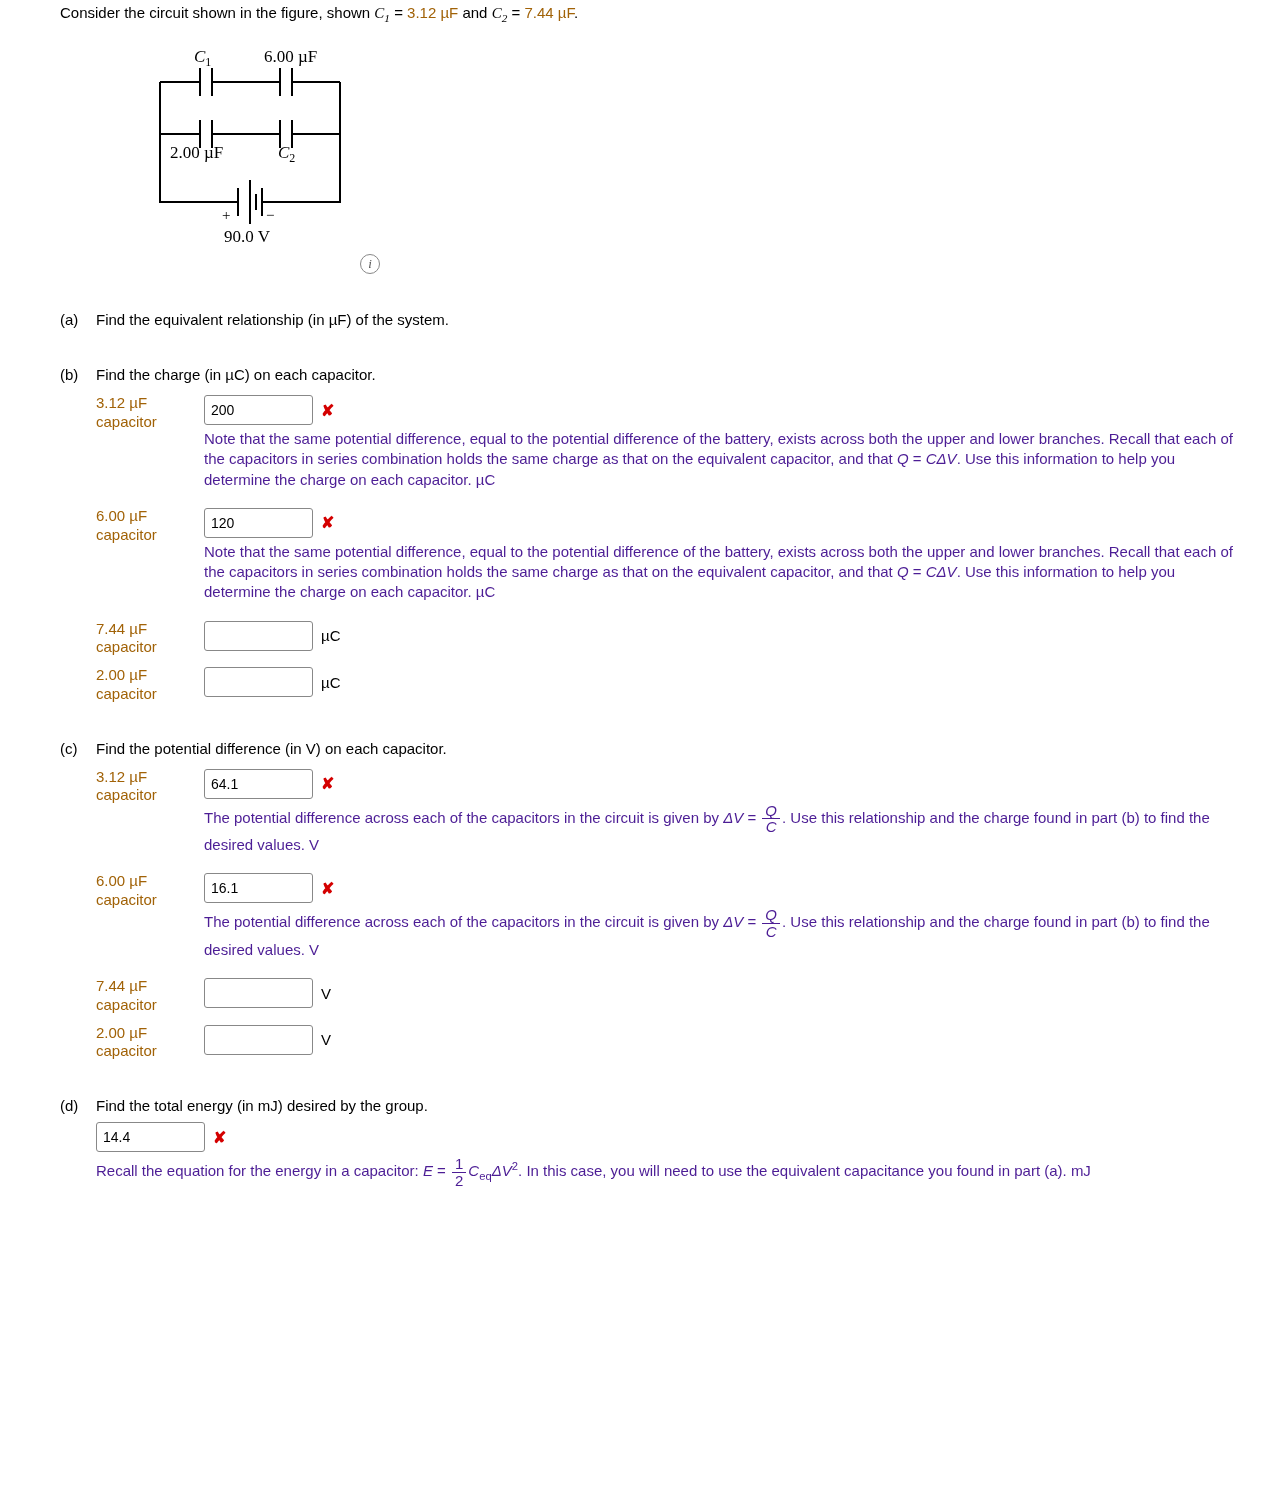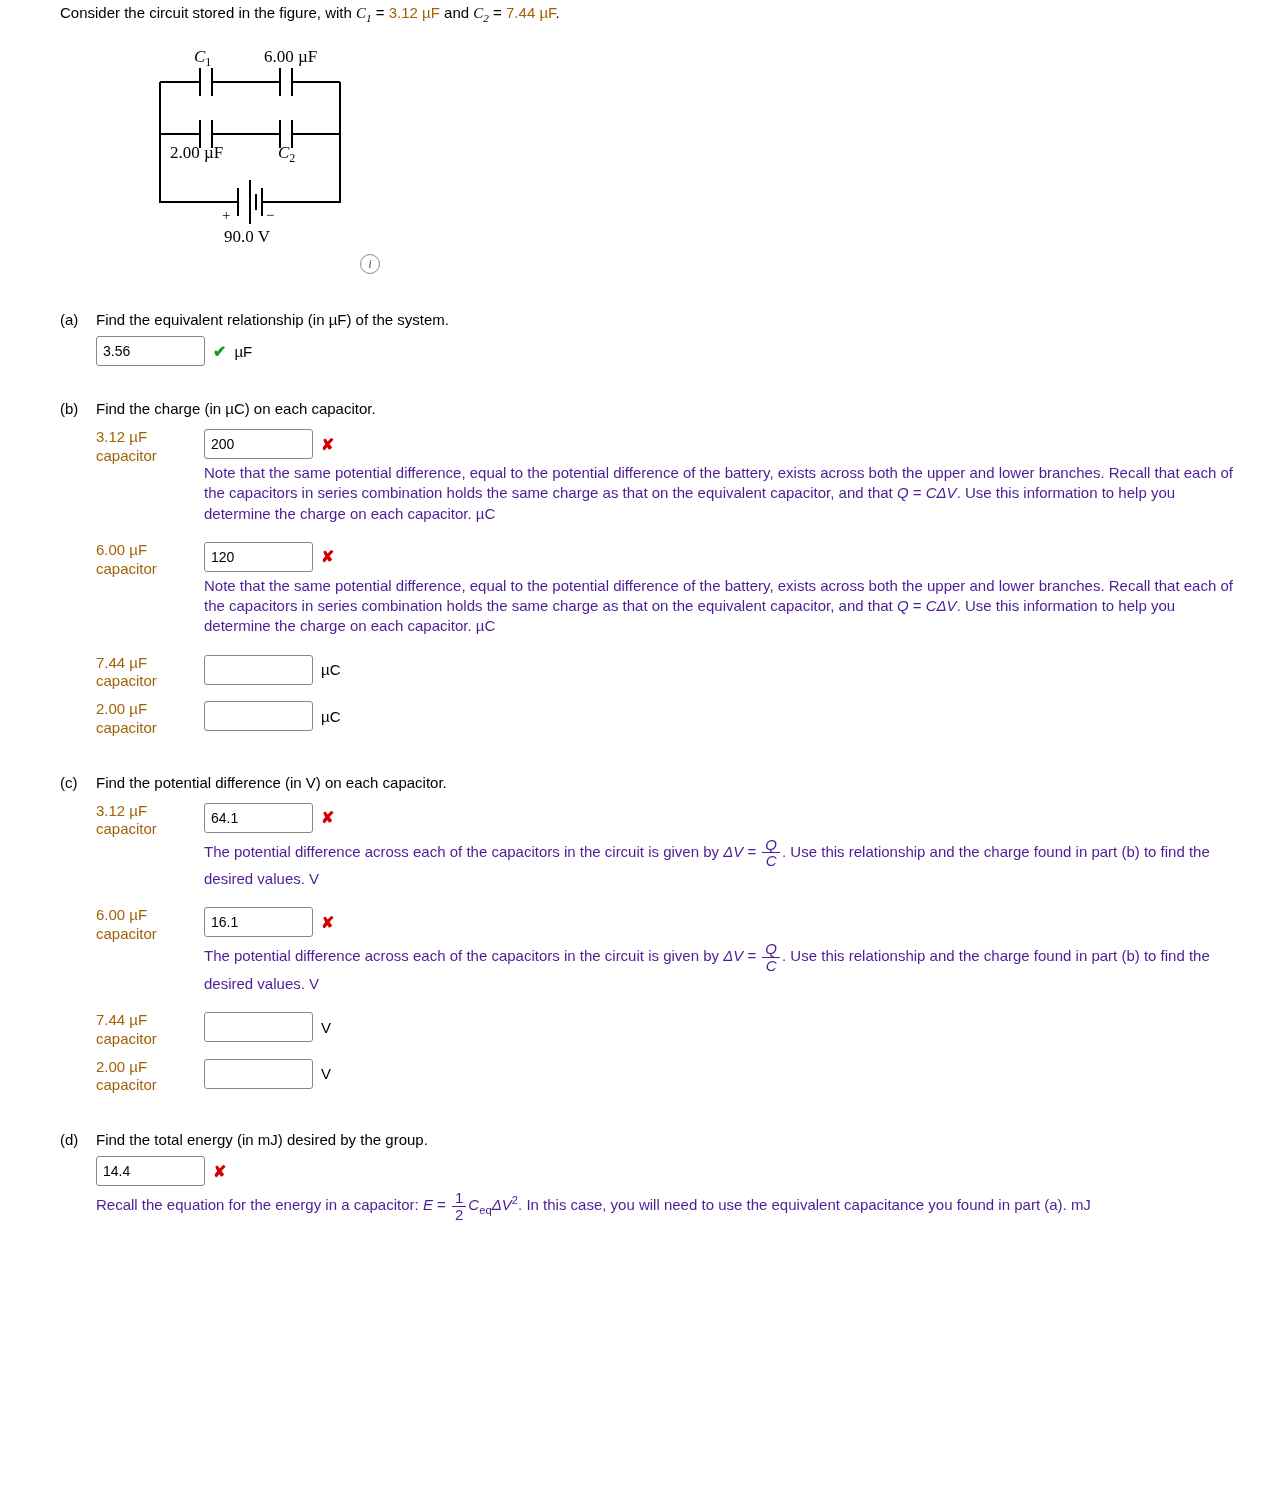--- a/index.html
+++ b/index.html
@@ -117,21 +117,21 @@
   .supscr { font-size: 0.75em; vertical-align: super; }
   svg.circuit { display:block; }
   .serif { font-family: 'Times New Roman', Georgia, serif; }
 </style>
 </head>
 <body>
 
 <div class="page">
 
   <div class="intro">
-    <span>Consider the circuit stored in the figure, with </span><span class="it serif">C<span class="subscr">1</span></span><span> = </span><span class="red">3.12 µF</span><span> and </span><span class="it serif">C<span class="subscr">2</span></span><span> = </span><span class="red">7.44 µF</span><span>.</span>
+    <span>Consider the circuit shown in the figure, shown </span><span class="it serif">C<span class="subscr">1</span></span><span> = </span><span class="red">3.12 µF</span><span> and </span><span class="it serif">C<span class="subscr">2</span></span><span> = </span><span class="red">7.44 µF</span><span>.</span>
   </div>
 
   <div class="diagram-wrap">
     <svg class="circuit" width="360" height="216" viewBox="0 0 360 216">
       <g stroke="#000" stroke-width="2" fill="none">
 
         <path d="M 20 40 L 60 40"></path>
 
         <path d="M 60 26 L 60 54"></path>
         <path d="M 72 26 L 72 54"></path>
@@ -174,25 +174,20 @@
       </g>
     </svg>
     <span class="info-icon">i</span>
   </div>
 
   <div class="part">
     <div class="part-row">
       <div class="part-label">(a)</div>
       <div class="part-body">
         <div class="q-text">Find the equivalent relationship (in µF) of the system.</div>
-        <div class="answer-line">
-          <input class="ans" type="text" value="3.56" style="">
-          <span class="check">✔</span>
-          <span class="unit">µF</span>
-        </div>
       </div>
     </div>
   </div>
 
   <div class="part">
     <div class="part-row">
       <div class="part-label">(b)</div>
       <div class="part-body">
         <div class="q-text">Find the charge (in µC) on each capacitor.</div>
         <div class="sub-table" id="b-rows">

